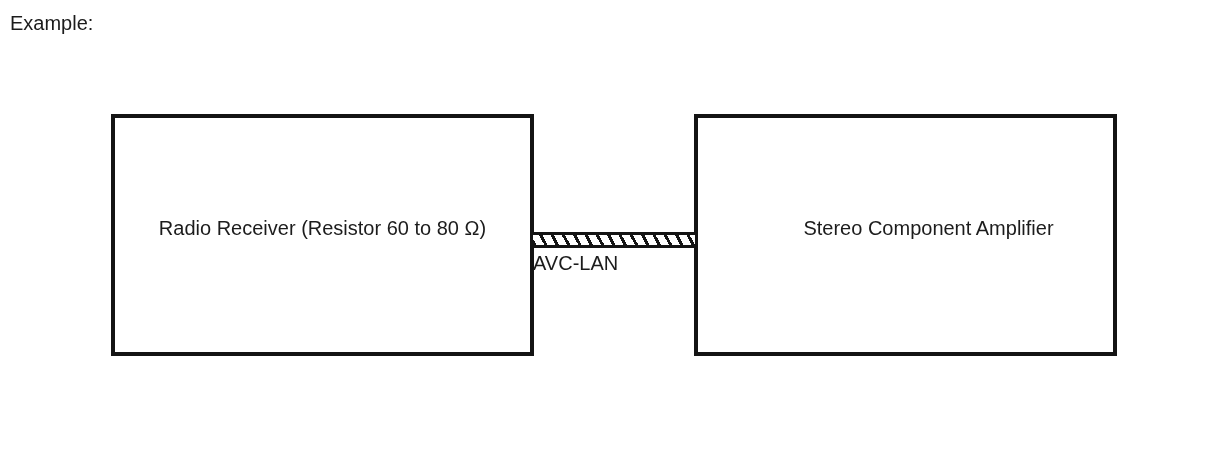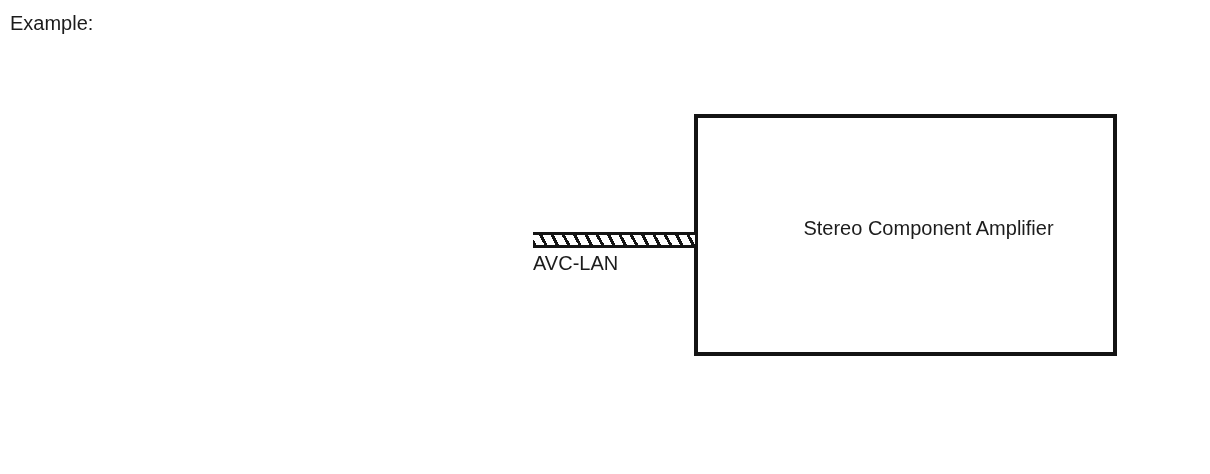--- a/index.html
+++ b/index.html
@@ -99,20 +99,23 @@
     white-space: nowrap;
   }
 </style>
 </head>
 <body>
 
 <div id="diagram-canvas">
 
   <div class="caption">Example:</div>
 
+  <div class="block" id="block-radio-receiver">
+    <span class="block-label">Radio Receiver (Resistor 60 to 80 Ω)</span>
+  </div>
 
   <div class="block" id="block-stereo-amplifier">
     <span class="block-label">Stereo Component Amplifier</span>
   </div>
 
   <div class="bus-link"></div>
 
   <div class="bus-label">AVC-LAN</div>
 
 </div>

